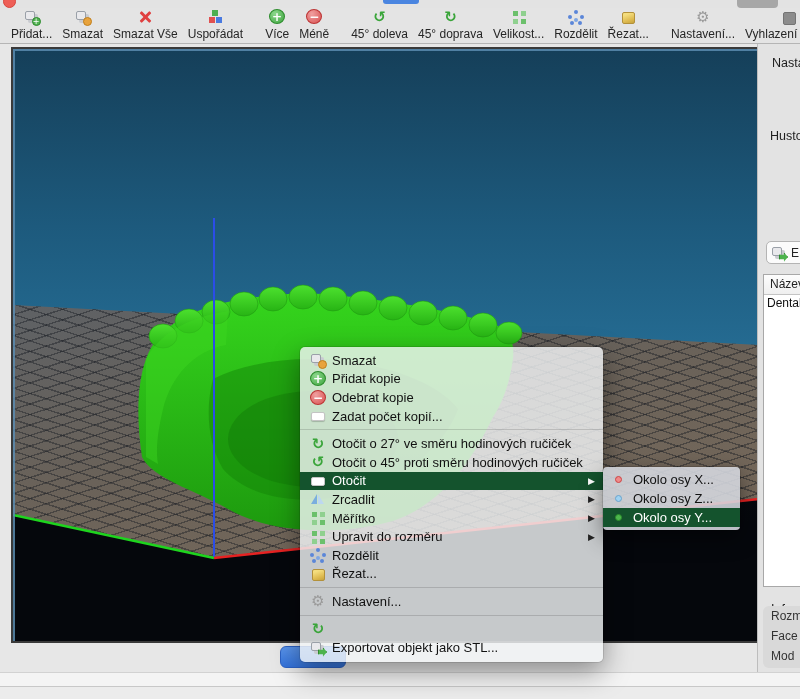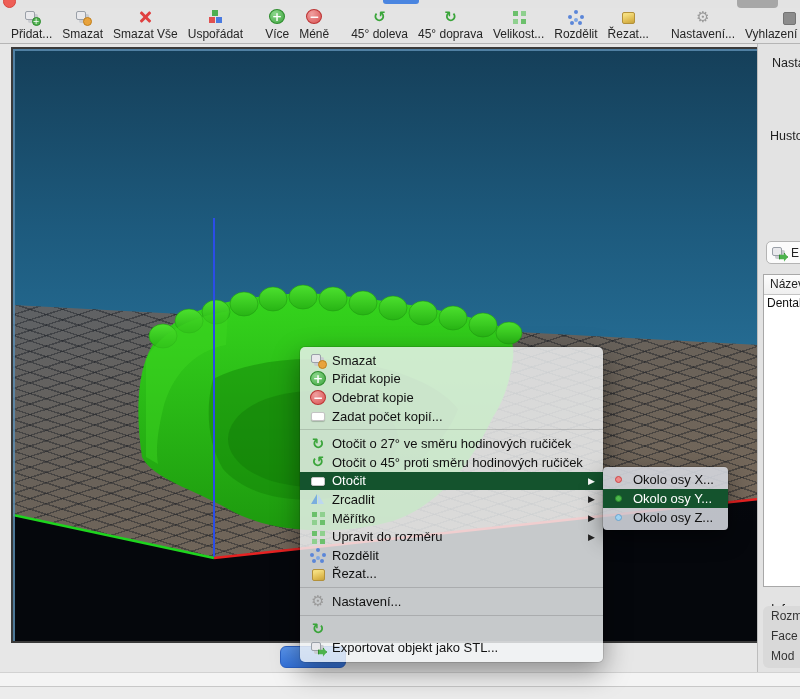--- a/index.html
+++ b/index.html
@@ -91,21 +91,21 @@
   .menu{position:absolute;left:300px;top:347px;width:303px;height:315px;background:rgba(242,244,245,.82);
       border-radius:5px;box-shadow:0 10px 28px rgba(0,0,0,.4),0 0 0 1px rgba(0,0,0,.1);
       padding:4px 0;box-sizing:border-box;z-index:5}
   .mi{height:18.6px;display:flex;align-items:center;padding:0 8px 0 10px;font-size:13px;color:#111;
       white-space:nowrap;cursor:default}
   .mi .ml{margin-left:6px;flex:1 1 auto;overflow:hidden}
   .mi .arr{font-size:9px;color:#222;margin-left:4px}
   .mi.sel{background:#14532d;color:#fff}
   .mi.sel .arr{color:#fff}
   .msep{height:1px;background:rgba(0,0,0,.14);margin:4px 0}
-  .submenu{position:absolute;left:603px;top:467px;width:125px;height:63px;background:rgba(214,218,224,.88);
+  .submenu{position:absolute;left:603px;top:467px;width:137px;height:63px;background:rgba(214,218,224,.88);
       border-radius:4px;box-shadow:0 8px 22px rgba(0,0,0,.45),0 0 0 1px rgba(0,0,0,.12);
       padding:3px 0;box-sizing:border-box;z-index:6}
   .submenu .mi{height:19px;padding-left:8px}
 </style>
 </head>
 <body>
 
 <div class="titlebar">
   <div class="traffic-red"></div>
   <div class="tb-accent"></div>
@@ -334,21 +334,21 @@
     <i class="ic ic-cubes b-arrow"></i>
     <span class="ml">Exportovat objekt jako STL...</span>
   </div>
 </div>
 
 <div class="submenu">
   <div class="mi">
     <i class="ic ic-dot dx"></i>
     <span class="ml">Okolo osy X...</span>
   </div>
+  <div class="mi">
+    <i class="ic ic-dot dz"></i>
+    <span class="ml">Okolo osy Z...</span>
+  </div>
   <div class="mi sel">
     <i class="ic ic-dot dy"></i>
     <span class="ml">Okolo osy Y...</span>
   </div>
-  <div class="mi">
-    <i class="ic ic-dot dz"></i>
-    <span class="ml">Okolo osy Z...</span>
-  </div>
 </div>
 
 </body></html>

